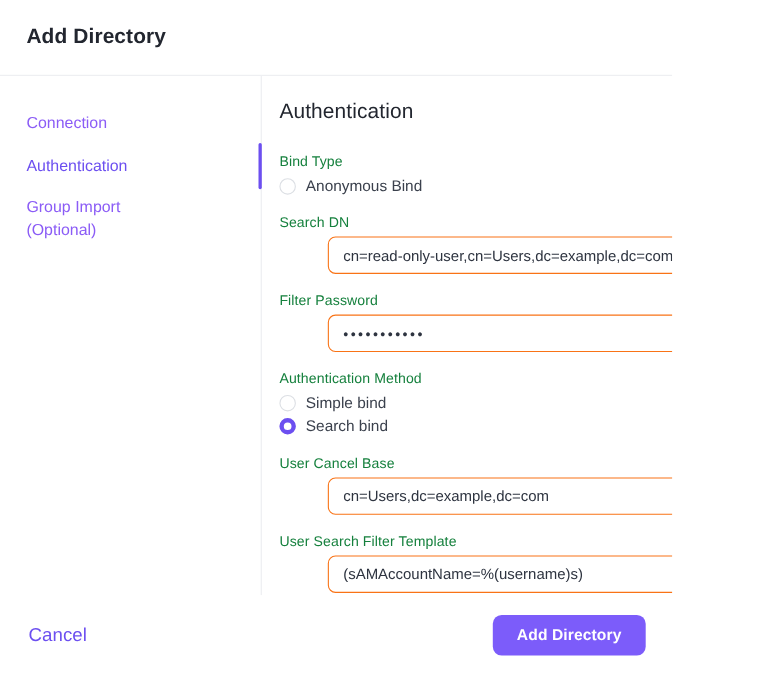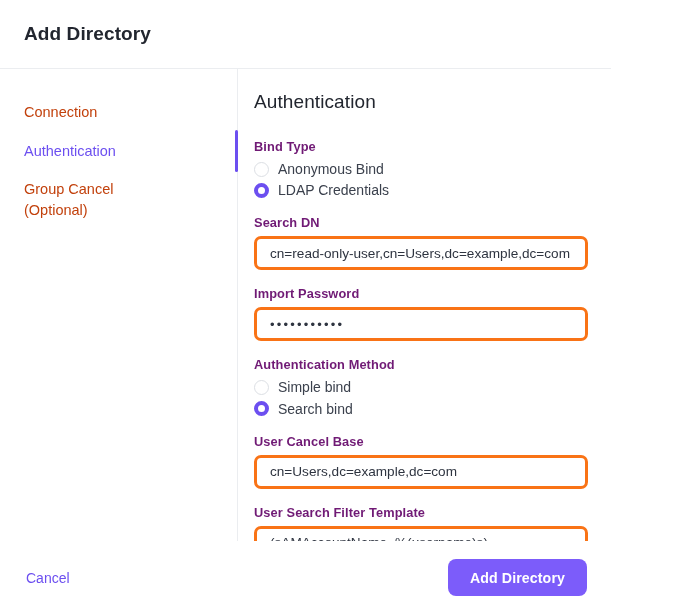--- a/index.html
+++ b/index.html
@@ -59,21 +59,21 @@
     border-right: 1px solid #ebedf0;
     background: #ffffff;
     position: relative;
   }
 
   .sidebar-item {
     position: relative;
     padding: 9px 24px 9px 24px;
     font-size: 14.5px;
     line-height: 1.42;
-    color: #c2410c;
+    color: #8b5cf6;
     cursor: pointer;
     user-select: none;
   }
 
   .sidebar-item.is-active {
     color: #6c4ff0;
   }
 
   
   .active-indicator {
@@ -106,22 +106,22 @@
     margin: 0 0 26px 0;
     letter-spacing: 0.1px;
   }
 
   
   .field-group { margin-bottom: 16px; }
 
   .field-label {
     display: block;
     font-size: 12.8px;
-    font-weight: 700;
-    color: #701a75;
+    font-weight: 400;
+    color: #15803d;
     margin-bottom: 6px;
     letter-spacing: 0.1px;
   }
 
   .radio-row {
     display: flex;
     align-items: center;
     gap: 9px;
     margin-top: 0;
     cursor: pointer;
@@ -154,23 +154,24 @@
   
   .text-input {
     display: block;
     width: 100%;
     height: 34px;
     padding: 0 13px;
     font-family: "Liberation Sans", sans-serif;
     font-size: 13.6px;
     color: #2e3440;
     background: #ffffff;
-    border: 3px solid #f97316;
+    border: 1px solid #f97316;
     border-radius: 7px;
     outline: none;
+    margin-left: 44px;
   }
 
   .text-input::placeholder { color: #a8aeb8; }
 
   .text-input.password {
     font-size: 13px;
     letter-spacing: 2.2px;
     color: #2e3440;
   }
 
@@ -179,21 +180,21 @@
     height: 73px;
     flex: 0 0 73px;
     display: flex;
     align-items: center;
     justify-content: space-between;
     padding: 0 24px;
     background: #ffffff;
   }
 
   .cancel-link {
-    font-size: 14px;
+    font-size: 17px;
     color: #6c4ff0;
     background: none;
     border: none;
     padding: 4px 2px;
     cursor: pointer;
     font-family: "Liberation Sans", sans-serif;
   }
 
   .primary-button {
     font-family: "Liberation Sans", sans-serif;
@@ -226,52 +227,48 @@
       <div class="sidebar-item">
         <span>Connection</span>
       </div>
 
       <div class="sidebar-item is-active">
         <span>Authentication</span>
         <span class="active-indicator"></span>
       </div>
 
       <div class="sidebar-item">
-        <span style="white-space: pre-line;">Group Cancel
+        <span style="white-space: pre-line;">Group Import
 (Optional)</span>
       </div>
 
     </div>
 
     <div class="content">
       <div class="content-inner">
 
         <h2 class="section-title">Authentication</h2>
 
         <div class="field-group">
           <span class="field-label">Bind Type</span>
 
           <div class="radio-row">
             <span class="radio"></span>
             <span class="radio-label">Anonymous Bind</span>
           </div>
 
-          <div class="radio-row">
-            <span class="radio checked"></span>
-            <span class="radio-label">LDAP Credentials</span>
-          </div>
         </div>
 
         <div class="field-group">
           <span class="field-label">Search DN</span>
           <input class="text-input" type="text" value="cn=read-only-user,cn=Users,dc=example,dc=com" style="">
         </div>
 
         <div class="field-group">
-          <span class="field-label">Import Password</span>
+          <span class="field-label">Filter Password</span>
           <input class="text-input password" type="text" value="•••••••••••" style="">
         </div>
 
         <div class="field-group">
           <span class="field-label">Authentication Method</span>
 
           <div class="radio-row">
             <span class="radio"></span>
             <span class="radio-label">Simple bind</span>
           </div>

